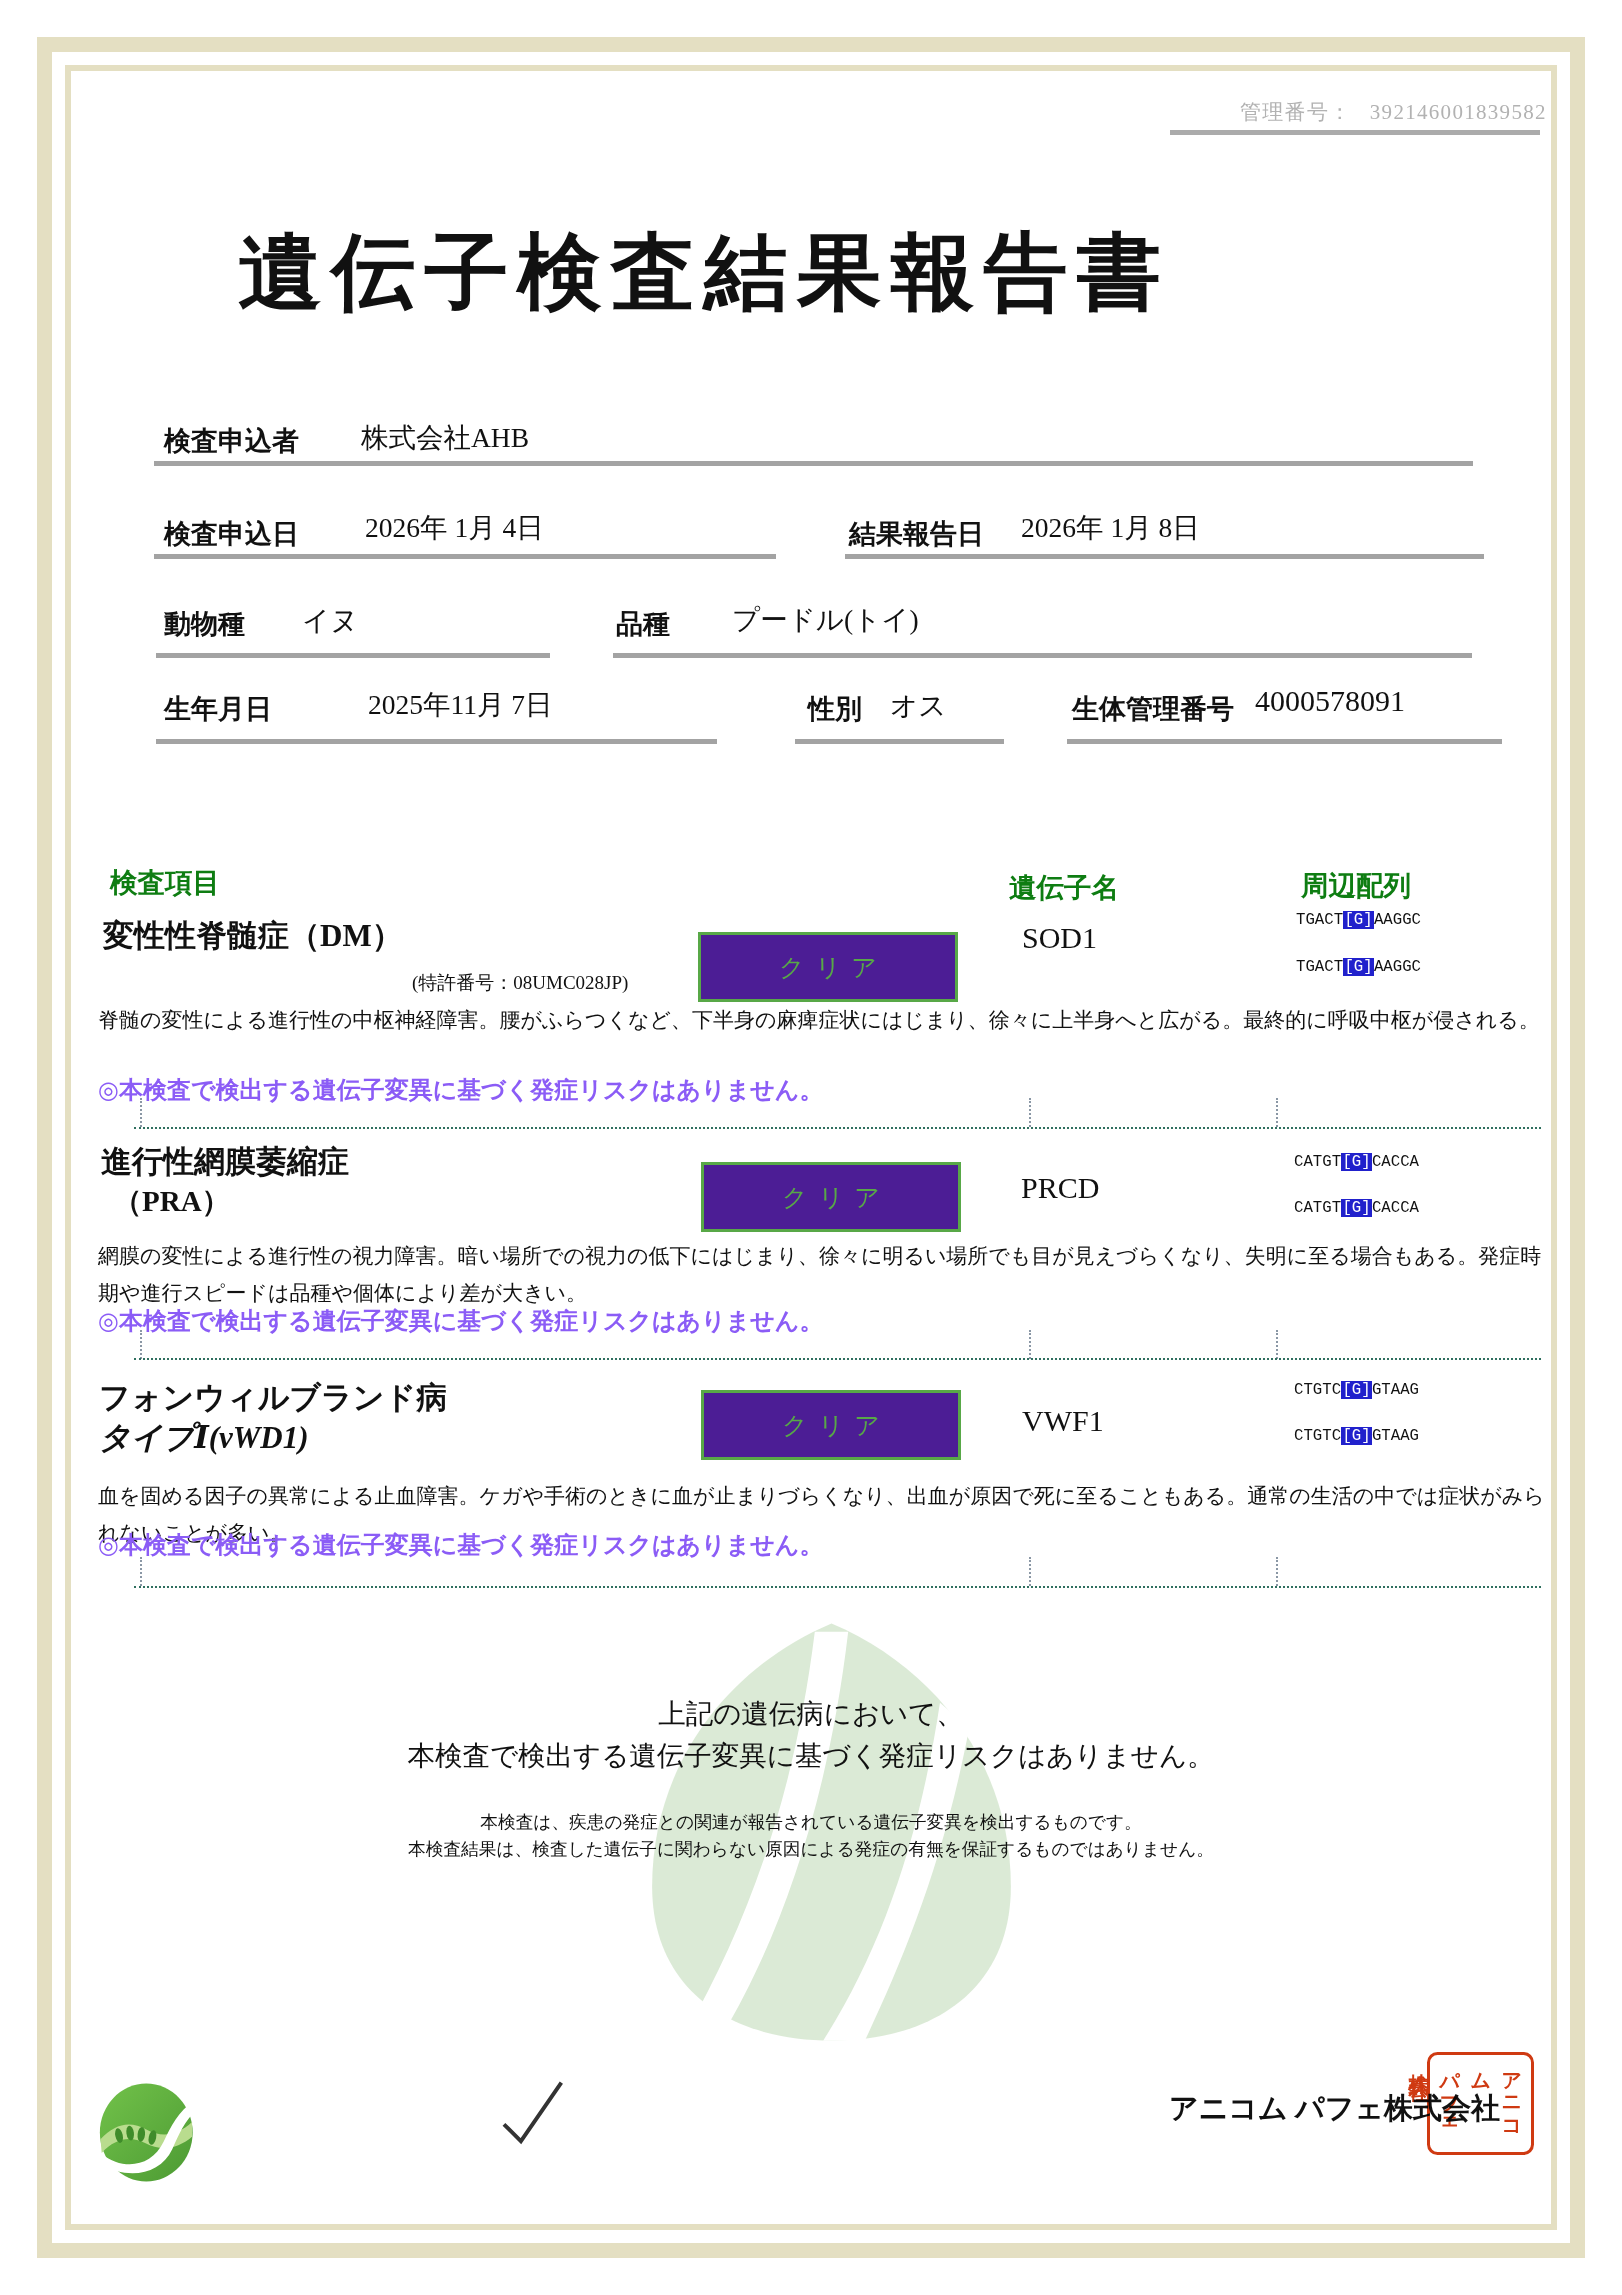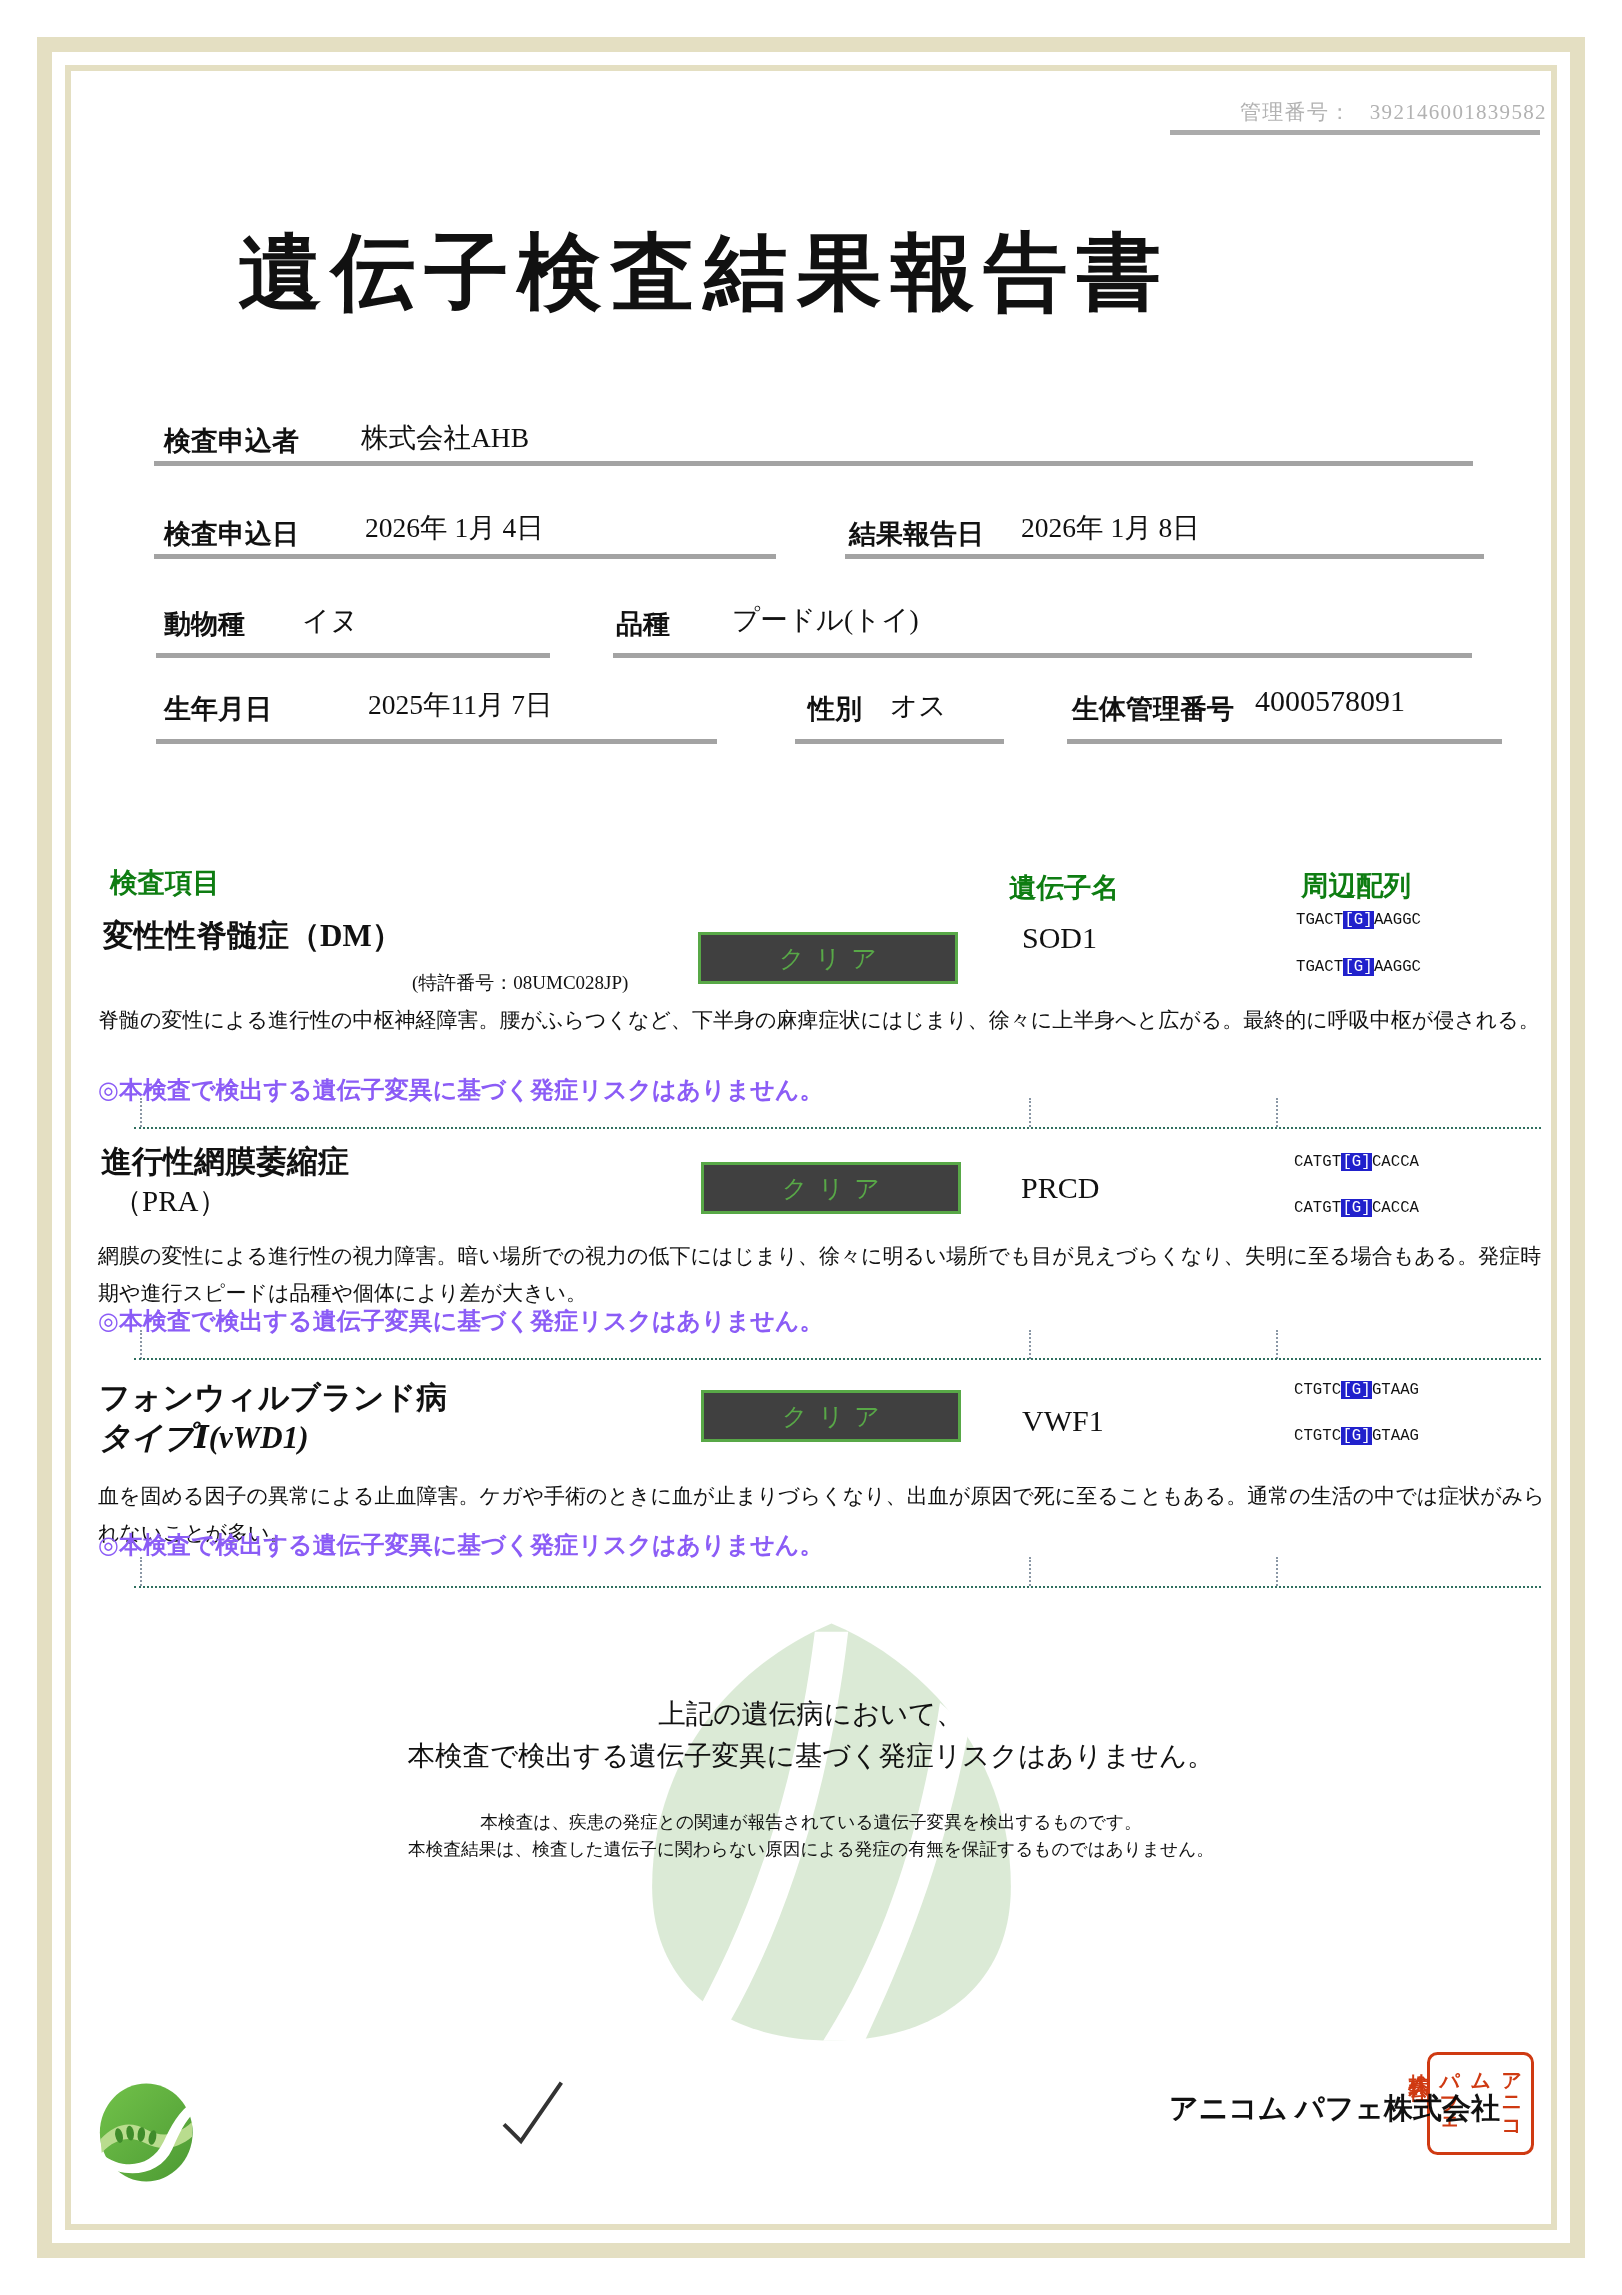--- a/index.html
+++ b/index.html
@@ -11,23 +11,23 @@
   .abs { position:absolute; }
   .ctrl { font-size:21px; color:#b2b2b2; letter-spacing:1.3px; }
   .ctrl .num { margin-left:18.3px; }
   .grayrule { background:#ababab; height:4.6px; }
   .title { left:0; width:1408px; text-align:center; font-size:84px; font-weight:700; letter-spacing:9.2px; }
   .lbl { font-size:27px; font-weight:700; }
   .val { font-size:27.5px; }
   .uline { background:#a3a3a3; height:4.6px; }
   .colhead { font-size:27.5px; font-weight:700; color:#0e7d12; }
   .disease { font-size:31px; font-weight:700; }
-  .disease2 { font-size:29px; font-weight:400; }
+  .disease2 { font-size:29px; font-weight:700; }
   .patent { font-size:19px; }
-  .result-box { width:260px; height:52px; border:3.3px solid #58a847; background:#404040;
+  .result-box { width:260px; height:70px; border:3.3px solid #58a847; background:#4c1d95;
                 display:flex; align-items:center; justify-content:center; }
   .result-box span { color:#58a847; font-size:25px; letter-spacing:10.5px; padding-left:10.5px; }
   .gene { font-size:30px; }
   .seq { font-family:"Liberation Mono","DejaVu Sans Mono",monospace; font-size:15.7px; letter-spacing:0; white-space:nowrap; }
   .seq .seqvar { background:#2121cc; color:#ffffff; padding:0 1.3px; }
   .desc { width:1447px; font-size:21px; line-height:37px; }
   .risknote { font-size:24px; font-weight:700; color:#8b5cf6;text-align:right; }
   .tick { width:0; height:29px; border-left:2px dotted #8a97a5; }
   .dotrule { width:1407px; height:0; border-top:2.6px dotted #2f6f5f; }
   .summary { left:124px; width:1374px; text-align:center; font-family:"Liberation Sans","DejaVu Sans",sans-serif; font-size:27.5px; }

